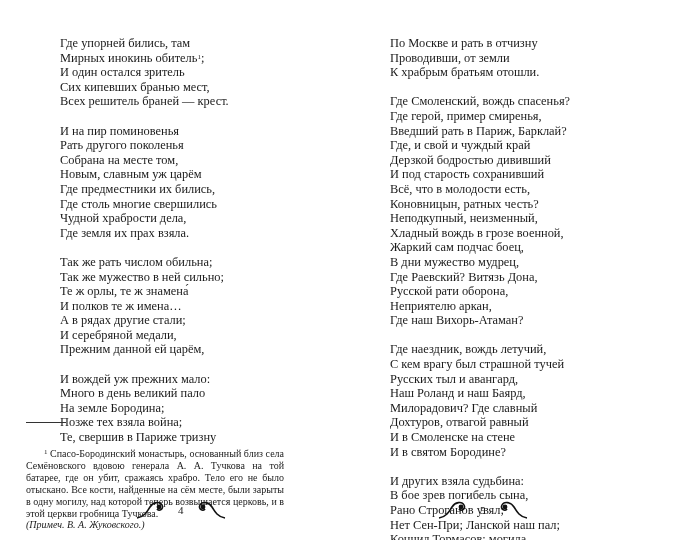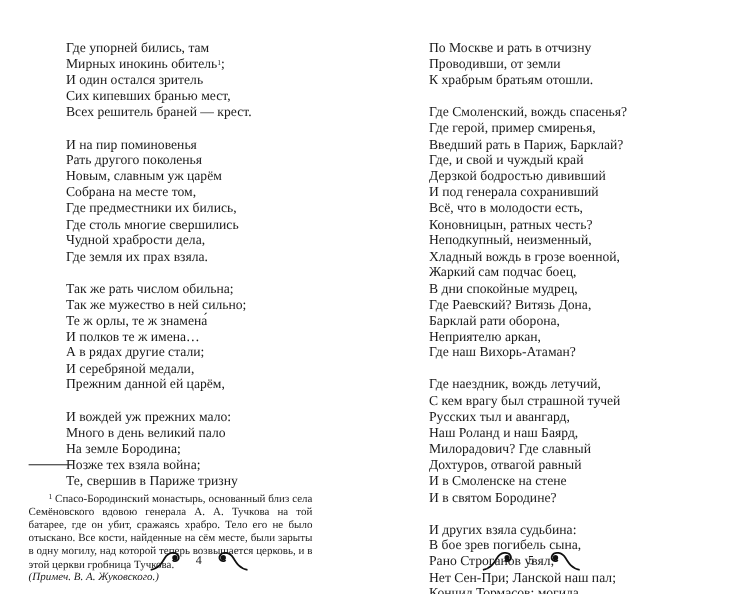--- a/index.html
+++ b/index.html
@@ -45,22 +45,22 @@
     <div class="stanza">
       <span class="line">Где упорней бились, там</span>
       <span class="line"><span>Мирных инокинь обитель</span><sup>1</sup><span>;</span></span>
       <span class="line">И один остался зритель</span>
       <span class="line">Сих кипевших бранью мест,</span>
       <span class="line">Всех решитель браней — крест.</span>
     </div>
     <div class="stanza">
       <span class="line">И на пир поминовенья</span>
       <span class="line">Рать другого поколенья</span>
+      <span class="line">Собрана на месте том,</span>
       <span class="line">Новым, славным уж царём</span>
-      <span class="line">Собрана на месте том,</span>
       <span class="line">Где предместники их бились,</span>
       <span class="line">Где столь многие свершились</span>
       <span class="line">Чудной храбрости дела,</span>
       <span class="line">Где земля их прах взяла.</span>
     </div>
     <div class="stanza">
       <span class="line">Так же рать числом обильна;</span>
       <span class="line">Так же мужество в ней сильно;</span>
       <span class="line">Те ж орлы, те ж знамена́</span>
       <span class="line">И полков те ж имена…</span>
@@ -102,29 +102,29 @@
       <span class="line">По Москве и рать в отчизну</span>
       <span class="line">Проводивши, от земли</span>
       <span class="line">К храбрым братьям отошли.</span>
     </div>
     <div class="stanza">
       <span class="line">Где Смоленский, вождь спасенья?</span>
       <span class="line">Где герой, пример смиренья,</span>
       <span class="line">Введший рать в Париж, Барклай?</span>
       <span class="line">Где, и свой и чуждый край</span>
       <span class="line">Дерзкой бодростью дививший</span>
-      <span class="line">И под генерала сохранивший</span>
+      <span class="line">И под старость сохранивший</span>
       <span class="line">Всё, что в молодости есть,</span>
       <span class="line">Коновницын, ратных честь?</span>
       <span class="line">Неподкупный, неизменный,</span>
       <span class="line">Хладный вождь в грозе военной,</span>
       <span class="line">Жаркий сам подчас боец,</span>
-      <span class="line">В дни спокойные мудрец,</span>
+      <span class="line">В дни мужество мудрец,</span>
       <span class="line">Где Раевский? Витязь Дона,</span>
-      <span class="line">Барклай рати оборона,</span>
+      <span class="line">Русской рати оборона,</span>
       <span class="line">Неприятелю аркан,</span>
       <span class="line">Где наш Вихорь-Атаман?</span>
     </div>
     <div class="stanza">
       <span class="line">Где наездник, вождь летучий,</span>
       <span class="line">С кем врагу был страшной тучей</span>
       <span class="line">Русских тыл и авангард,</span>
       <span class="line">Наш Роланд и наш Баярд,</span>
       <span class="line">Милорадович? Где славный</span>
       <span class="line">Дохтуров, отвагой равный</span>

